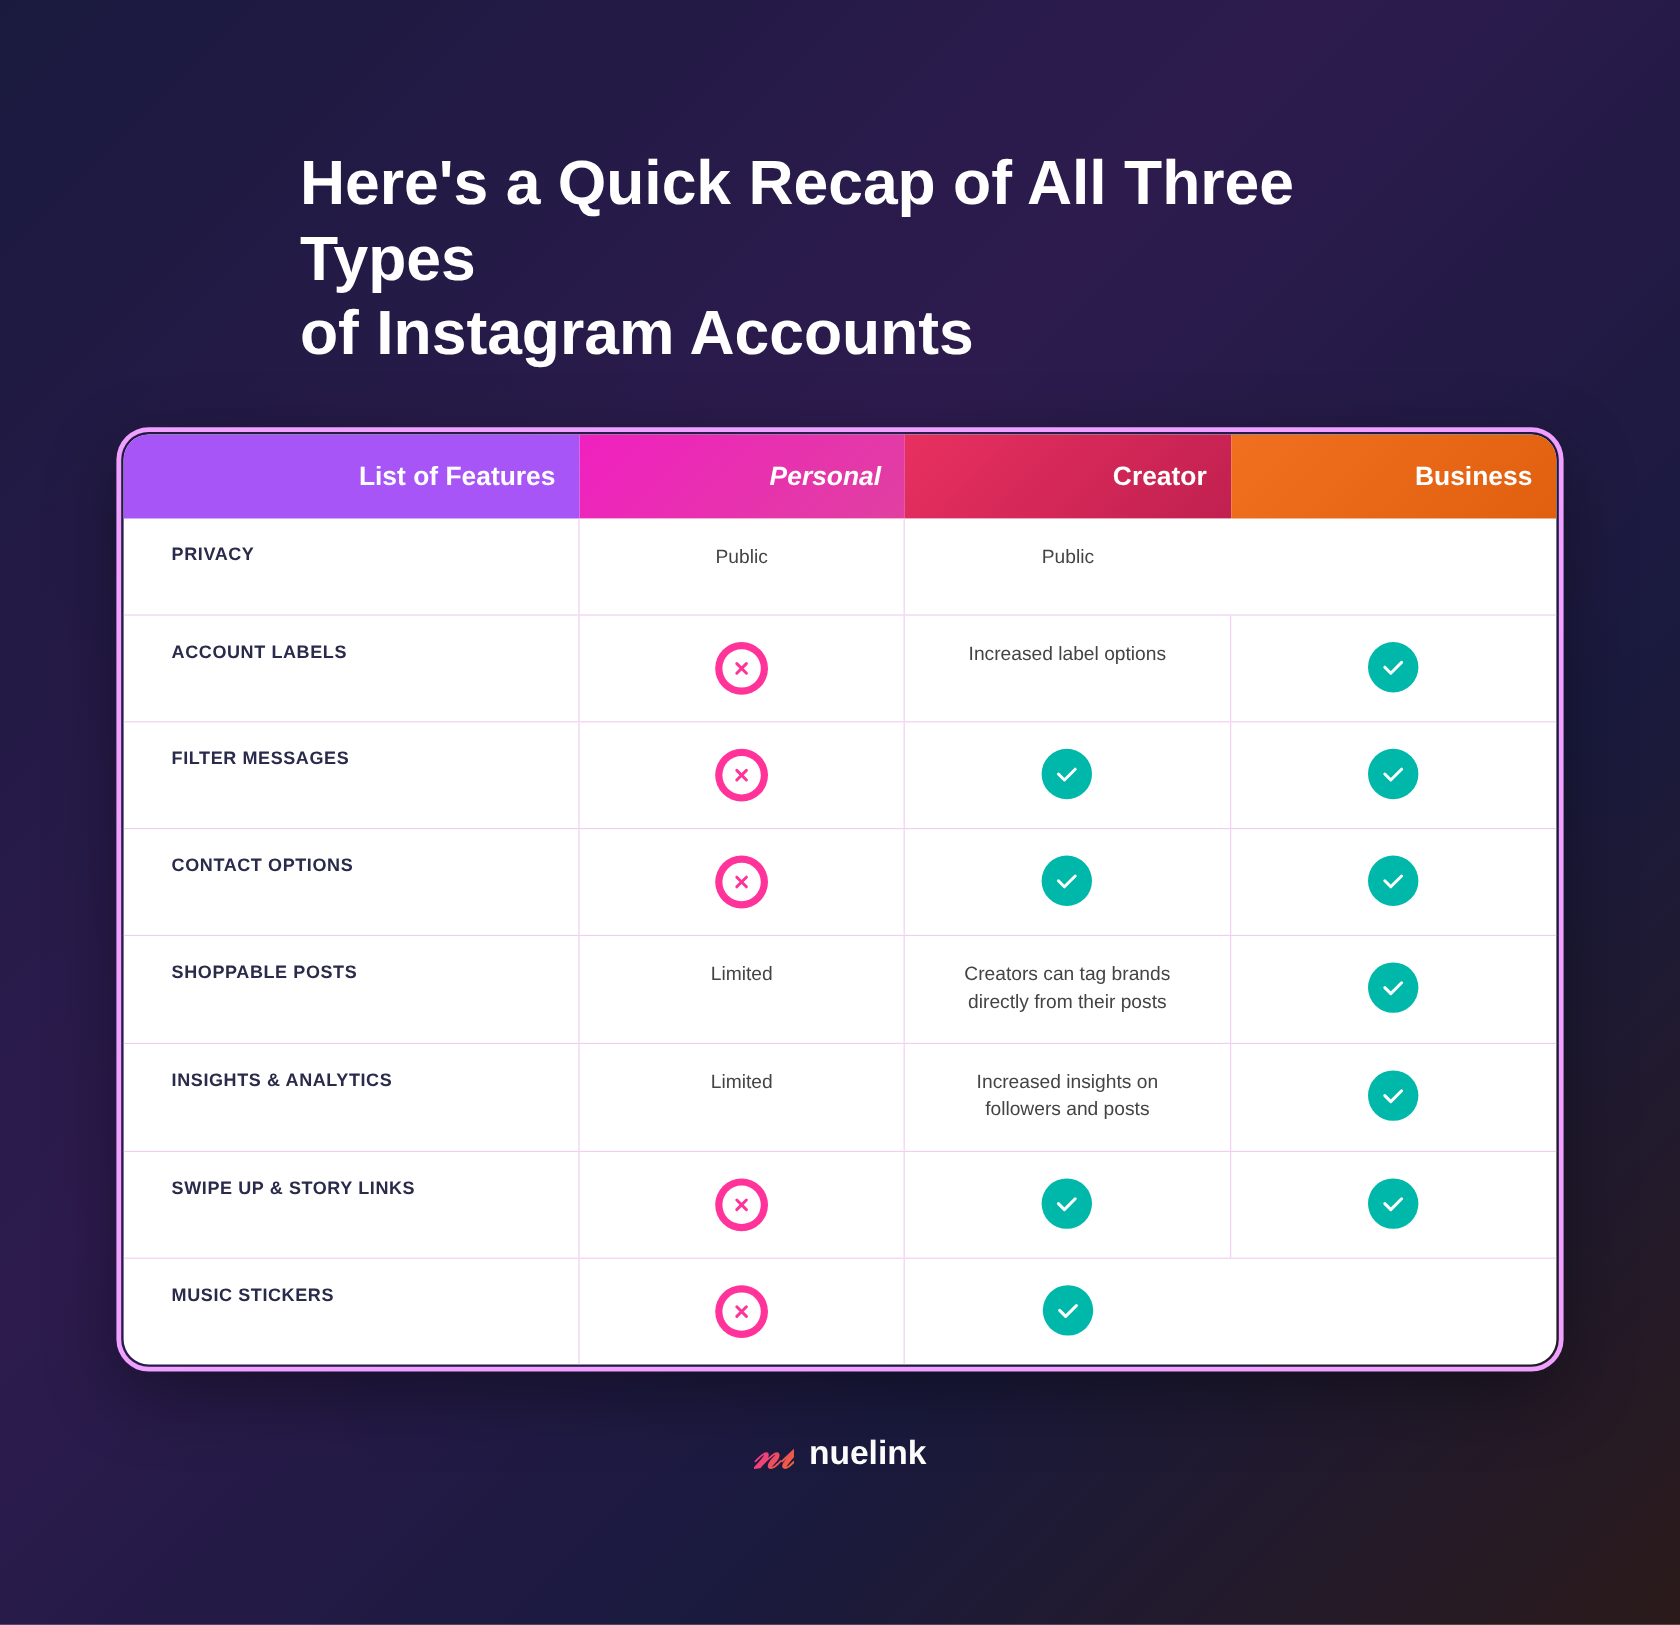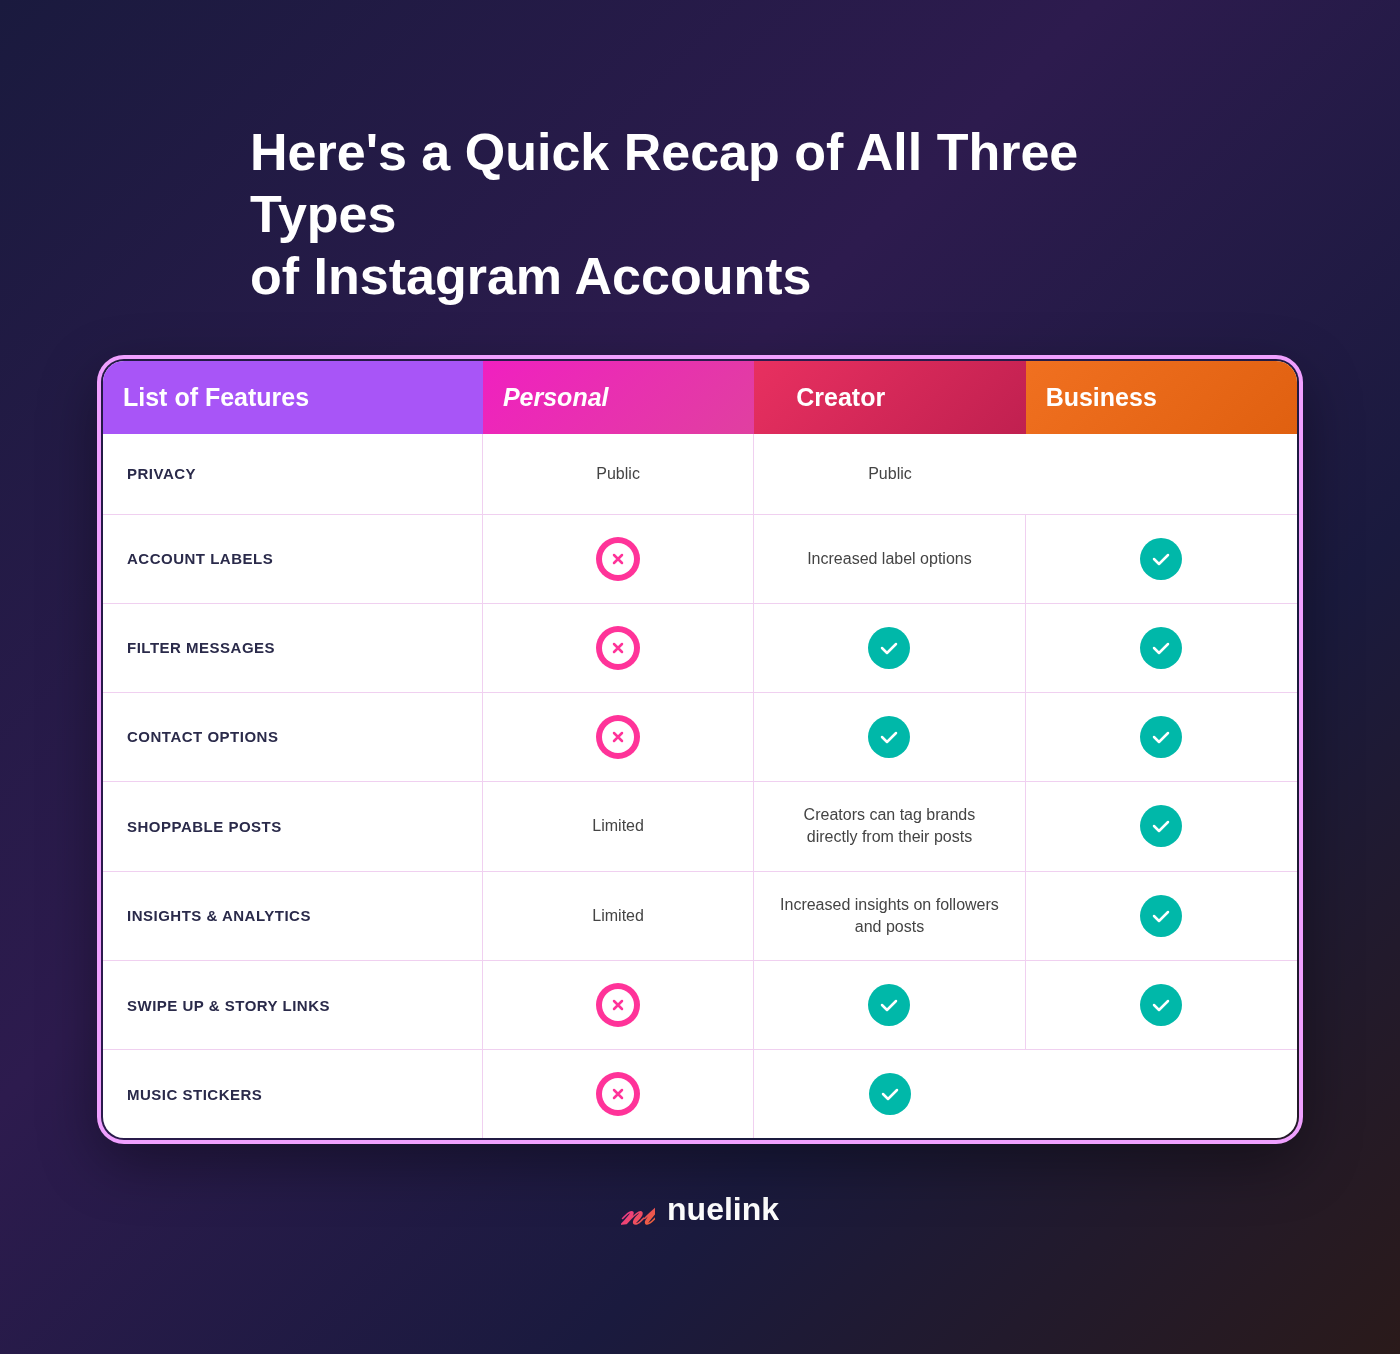--- a/index.html
+++ b/index.html
@@ -39,22 +39,22 @@
     }
 
     .table-header {
       display: grid;
       grid-template-columns: 1.4fr 1fr 1fr 1fr;
       gap: 0;
     }
 
     .col-header {
       padding: 22px 20px;
-      text-align: left;
-      font-size: 25px;
+      text-align: right;
+      font-size: 22px;
       font-weight: 800;
       color: #ffffff;
       border-radius: 0;
     }
 
     .col-features {
       background: #a855f7;
       border-radius: 18px 0 0 0;
     }
 
@@ -82,23 +82,23 @@
       display: grid;
       grid-template-columns: 1.4fr 1fr 1fr 1fr;
       border-top: 1.5px solid #f0d0f0;
     }
 
     .table-row:first-child {
       border-top: none;
     }
 
     .cell {
-      padding: 22px 24px;
-      display: flex;
-      align-items: center;
+      padding: 22px 40px;
+      display: flex;
+      align-items: flex-start;
       justify-content: center;
       text-align: center;
       border-right: 1.5px solid #f0d0f0;
       min-height: 80px;
     }
 
     .cell:last-child {
       border-right: none;
     }
 
@@ -131,27 +131,27 @@
       align-items: center;
       justify-content: center;
       color: white;
       font-size: 22px;
       font-weight: bold;
     }
 
     .logo-section {
       margin-top: 50px;
       display: flex;
-      align-items: flex-start;
+      align-items: center;
       gap: 12px;
     }
 
     .logo-text {
       color: #ffffff;
-      font-size: 32px;
+      font-size: 28px;
       font-weight: 600;
     }
 
     .logo-icon {
       font-size: 36px;
       background: linear-gradient(135deg, #f020c0, #f07020);
       -webkit-background-clip: text;
       -webkit-text-fill-color: transparent;
       background-clip: text;
       font-style: italic;

